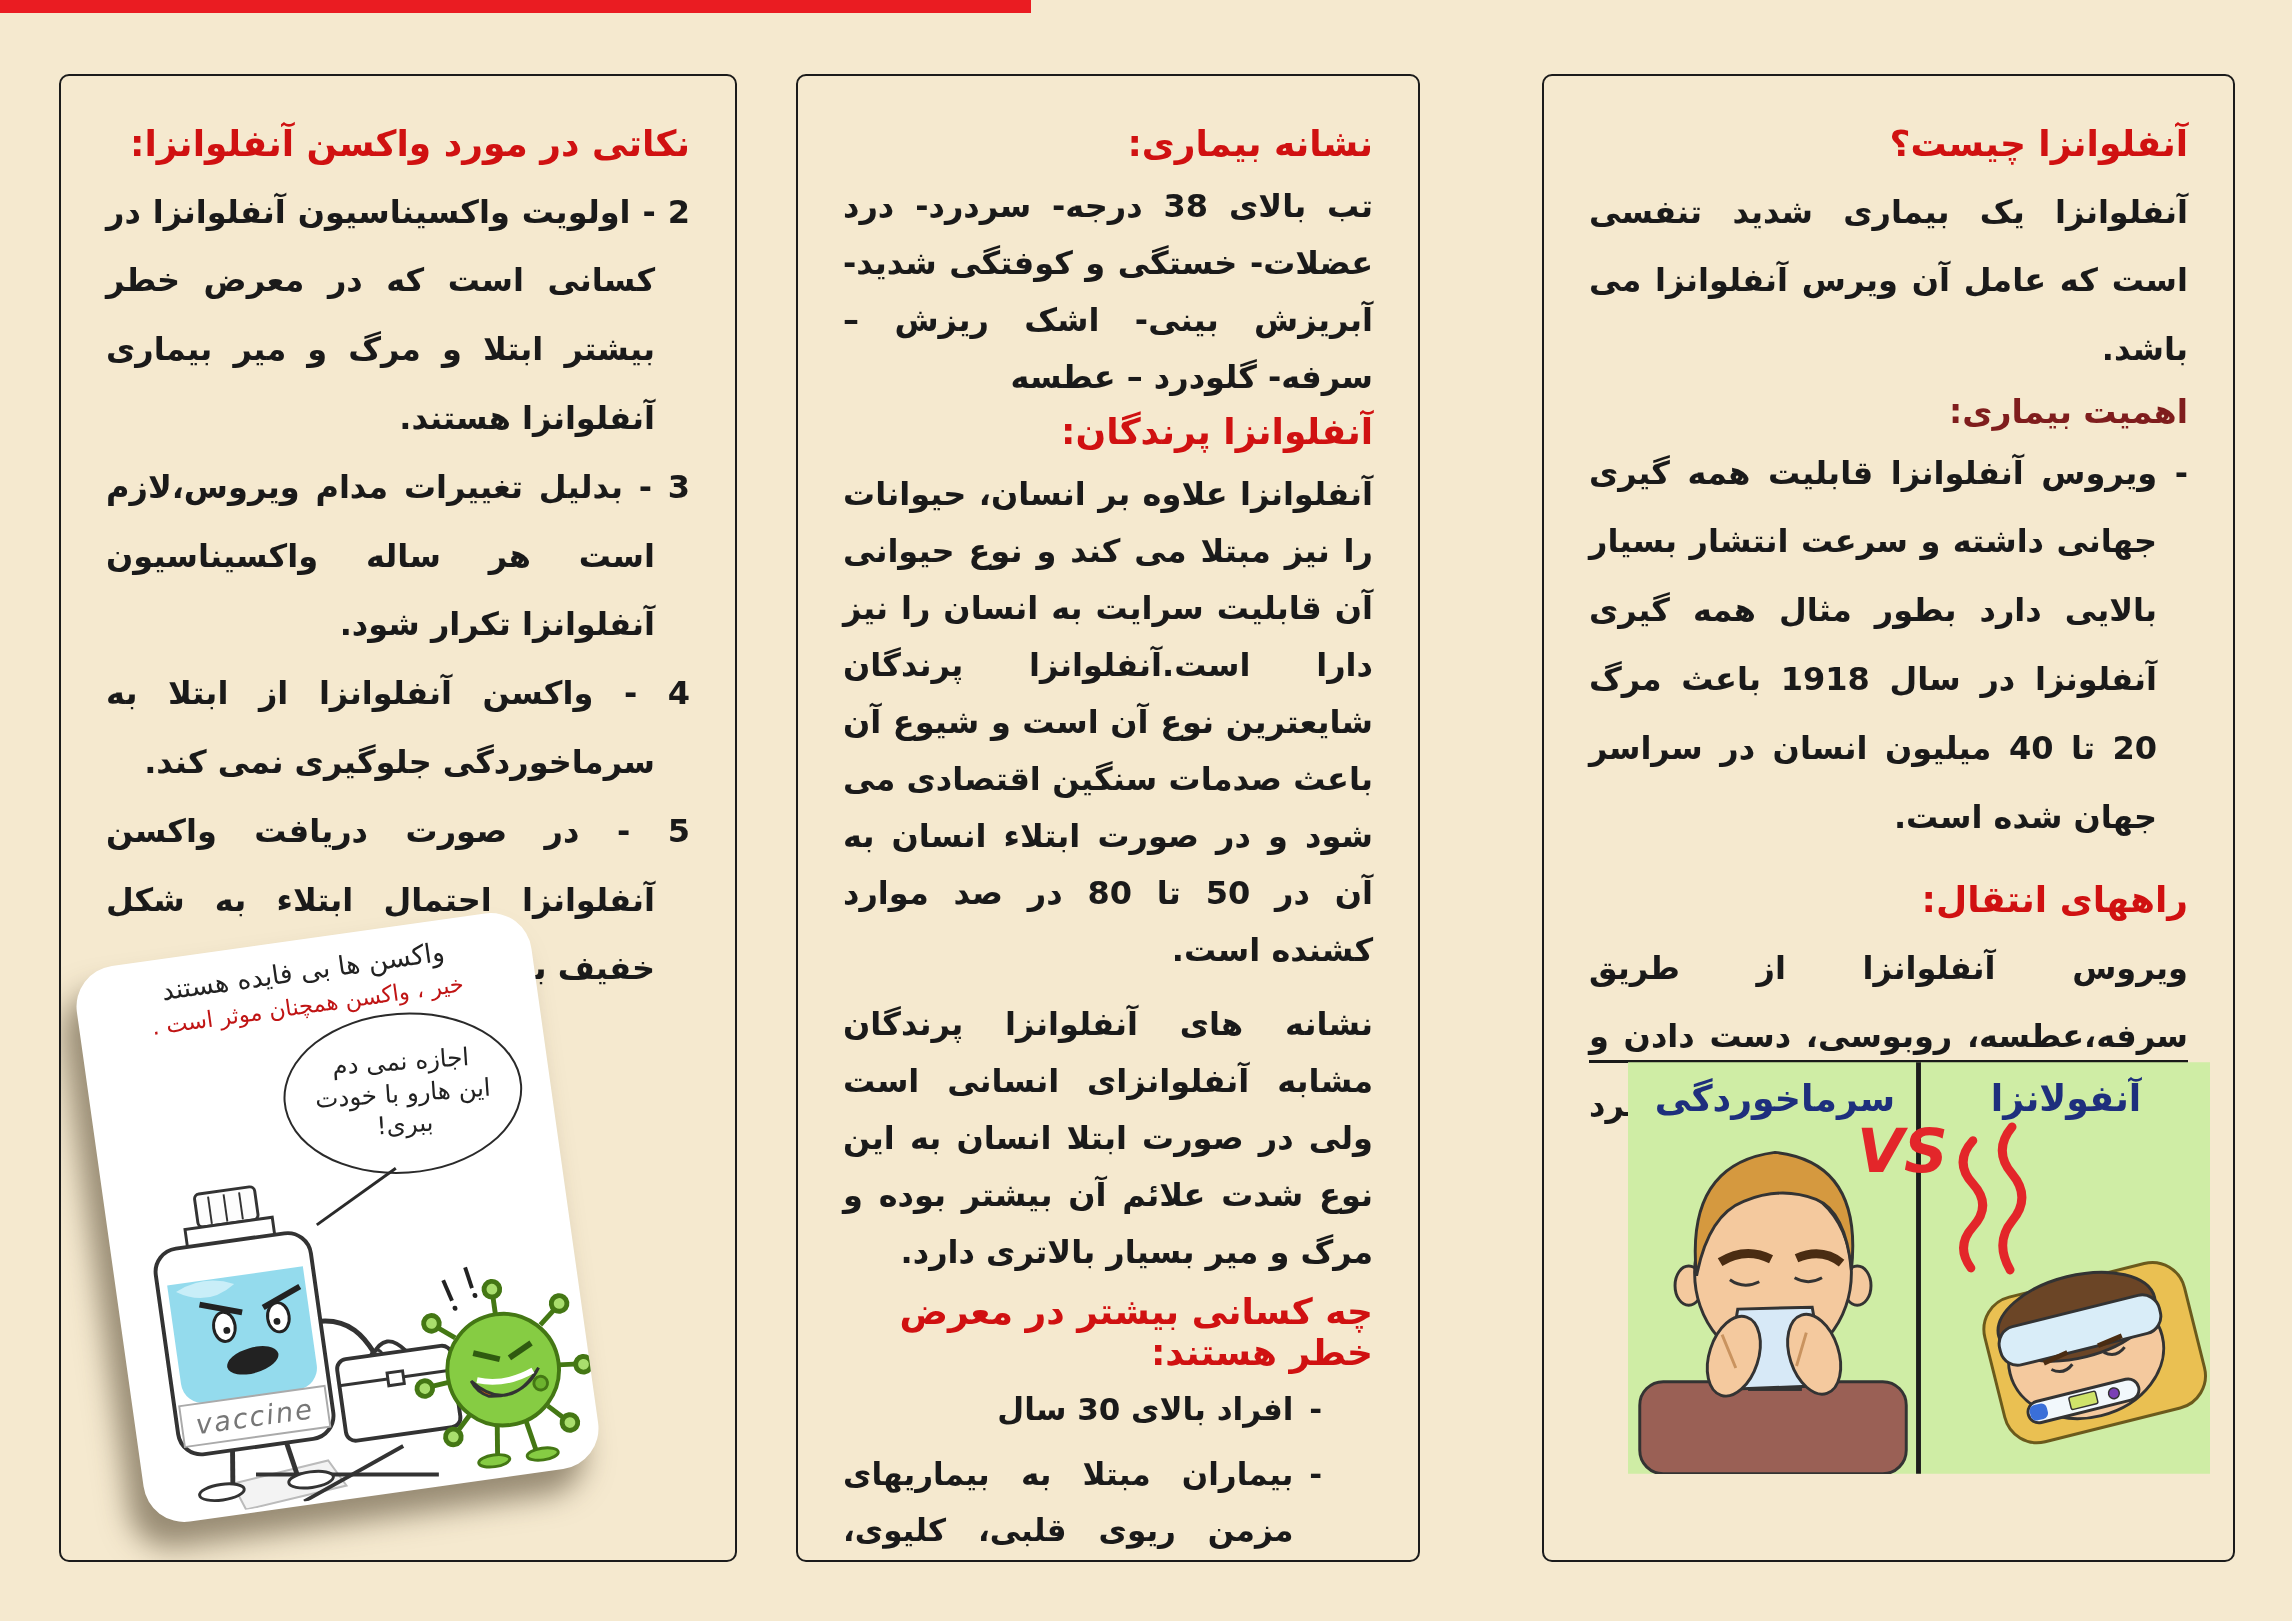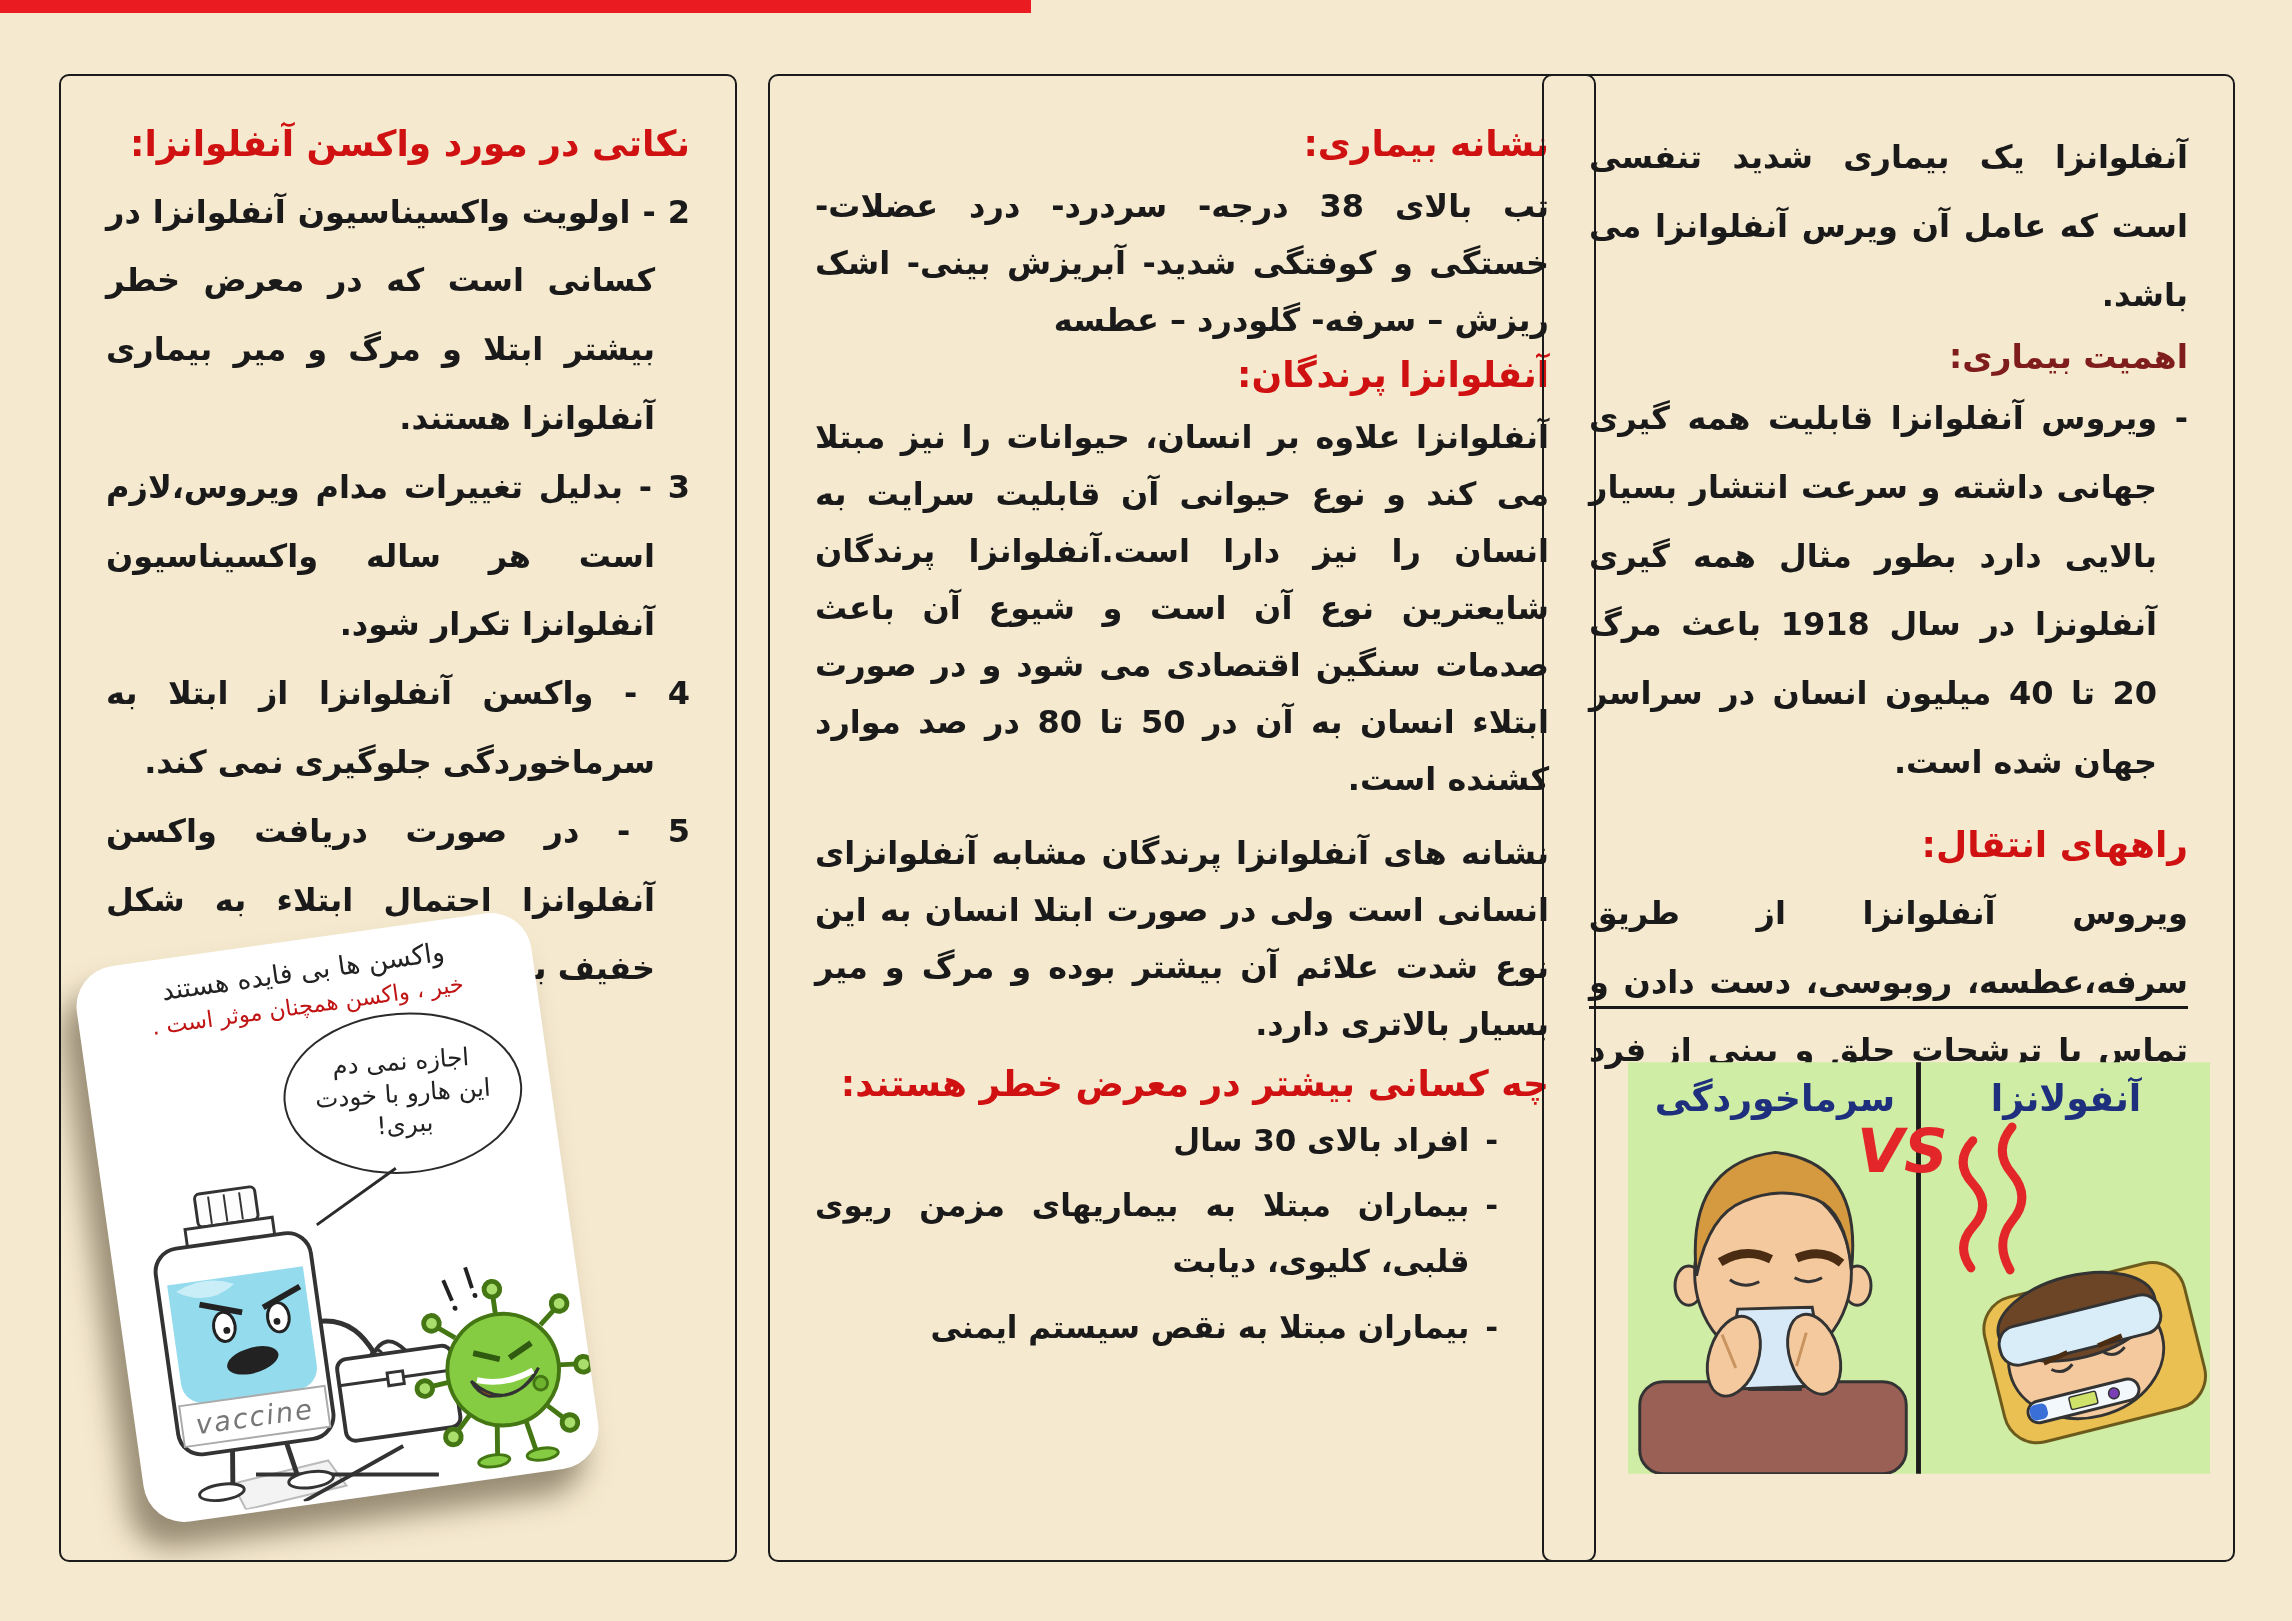--- a/index.html
+++ b/index.html
@@ -3,21 +3,21 @@
 <meta charset="utf-8">
 <style>
   html,body{margin:0;padding:0;background:#efe3c6;}
   #page{position:relative;width:2293px;height:1621px;background:#f5e9cf;overflow:hidden;
         font-family:"DejaVu Sans",sans-serif;}
   #top-stripe{position:absolute;left:0;top:0;width:1031px;height:12.7px;background:#ea1c22;}
 
   .panel{position:absolute;top:74px;height:1488px;border:2.9px solid #1b1b1b;border-radius:10px;
          box-sizing:border-box;padding:47px 45px 39px 45px;direction:rtl;overflow:hidden;}
   #panel-left{left:59px;width:678px;}
-  #panel-mid{left:768px;width:828px;}
+  #panel-mid{left:796px;width:624px;}
   #panel-right{left:1542px;width:693px;}
 
   .red-title{color:#d01111;font-size:36px;font-weight:700;margin:0 0 13.7px 0;text-align:right;}
   .black-label{color:#7f1d1d;font-size:33px;font-weight:700;margin:7.8px 0;text-align:right;}
   .para{font-size:32px;font-weight:700;color:#1a1a1a;text-align:justify;margin:0 0 5.9px 0;}
   .lh-wide{line-height:2.15;}
   .lh-mid{line-height:1.78;}
   .hang{padding-right:31px;text-indent:-31px;}
   .u{text-decoration:underline;text-decoration-thickness:2.9px;text-underline-offset:12.7px;}
 
@@ -163,20 +163,21 @@
       </div>
       <div class="bullet">
         <span class="dash">-</span>
         <span>بیماران مبتلا به نقص سیستم ایمنی</span>
       </div>
 
     </div>
   </section>
 
   <section class="panel" id="panel-right">
+    <h2 class="red-title">آنفلوانزا چیست؟</h2>
     <p class="para lh-wide">آنفلوانزا یک بیماری شدید تنفسی است که عامل آن ویرس آنفلوانزا می باشد.</p>
     <p class="black-label">اهمیت بیماری:</p>
     <p class="para lh-wide hang"><span>-</span> <span>ویروس آنفلوانزا قابلیت همه گیری جهانی داشته و سرعت انتشار بسیار بالایی دارد بطور مثال همه گیری آنفلونزا در سال 1918 باعث مرگ 20 تا 40 میلیون انسان در سراسر جهان شده است.</span></p>
     <h2 class="red-title" style="margin-top:27.4px;">راههای انتقال:</h2>
     <p class="para lh-wide"><span>ویروس آنفلوانزا از طریق </span><span class="u">سرفه،عطسه، روبوسی، دست دادن و تماس با ترشحات حلق و بینی</span><span> از فرد آلوده به فرد سالم منتقل می شود.</span></p>
 
     <svg id="vs-illustration" viewBox="0 0 594 420" xmlns="http://www.w3.org/2000/svg">
       <rect x="0" y="0" width="594" height="420" fill="#cfeda5"></rect>
 
       <rect x="12" y="326" width="272" height="94" rx="24" fill="#9a6055" stroke="#333" stroke-width="3"></rect>

